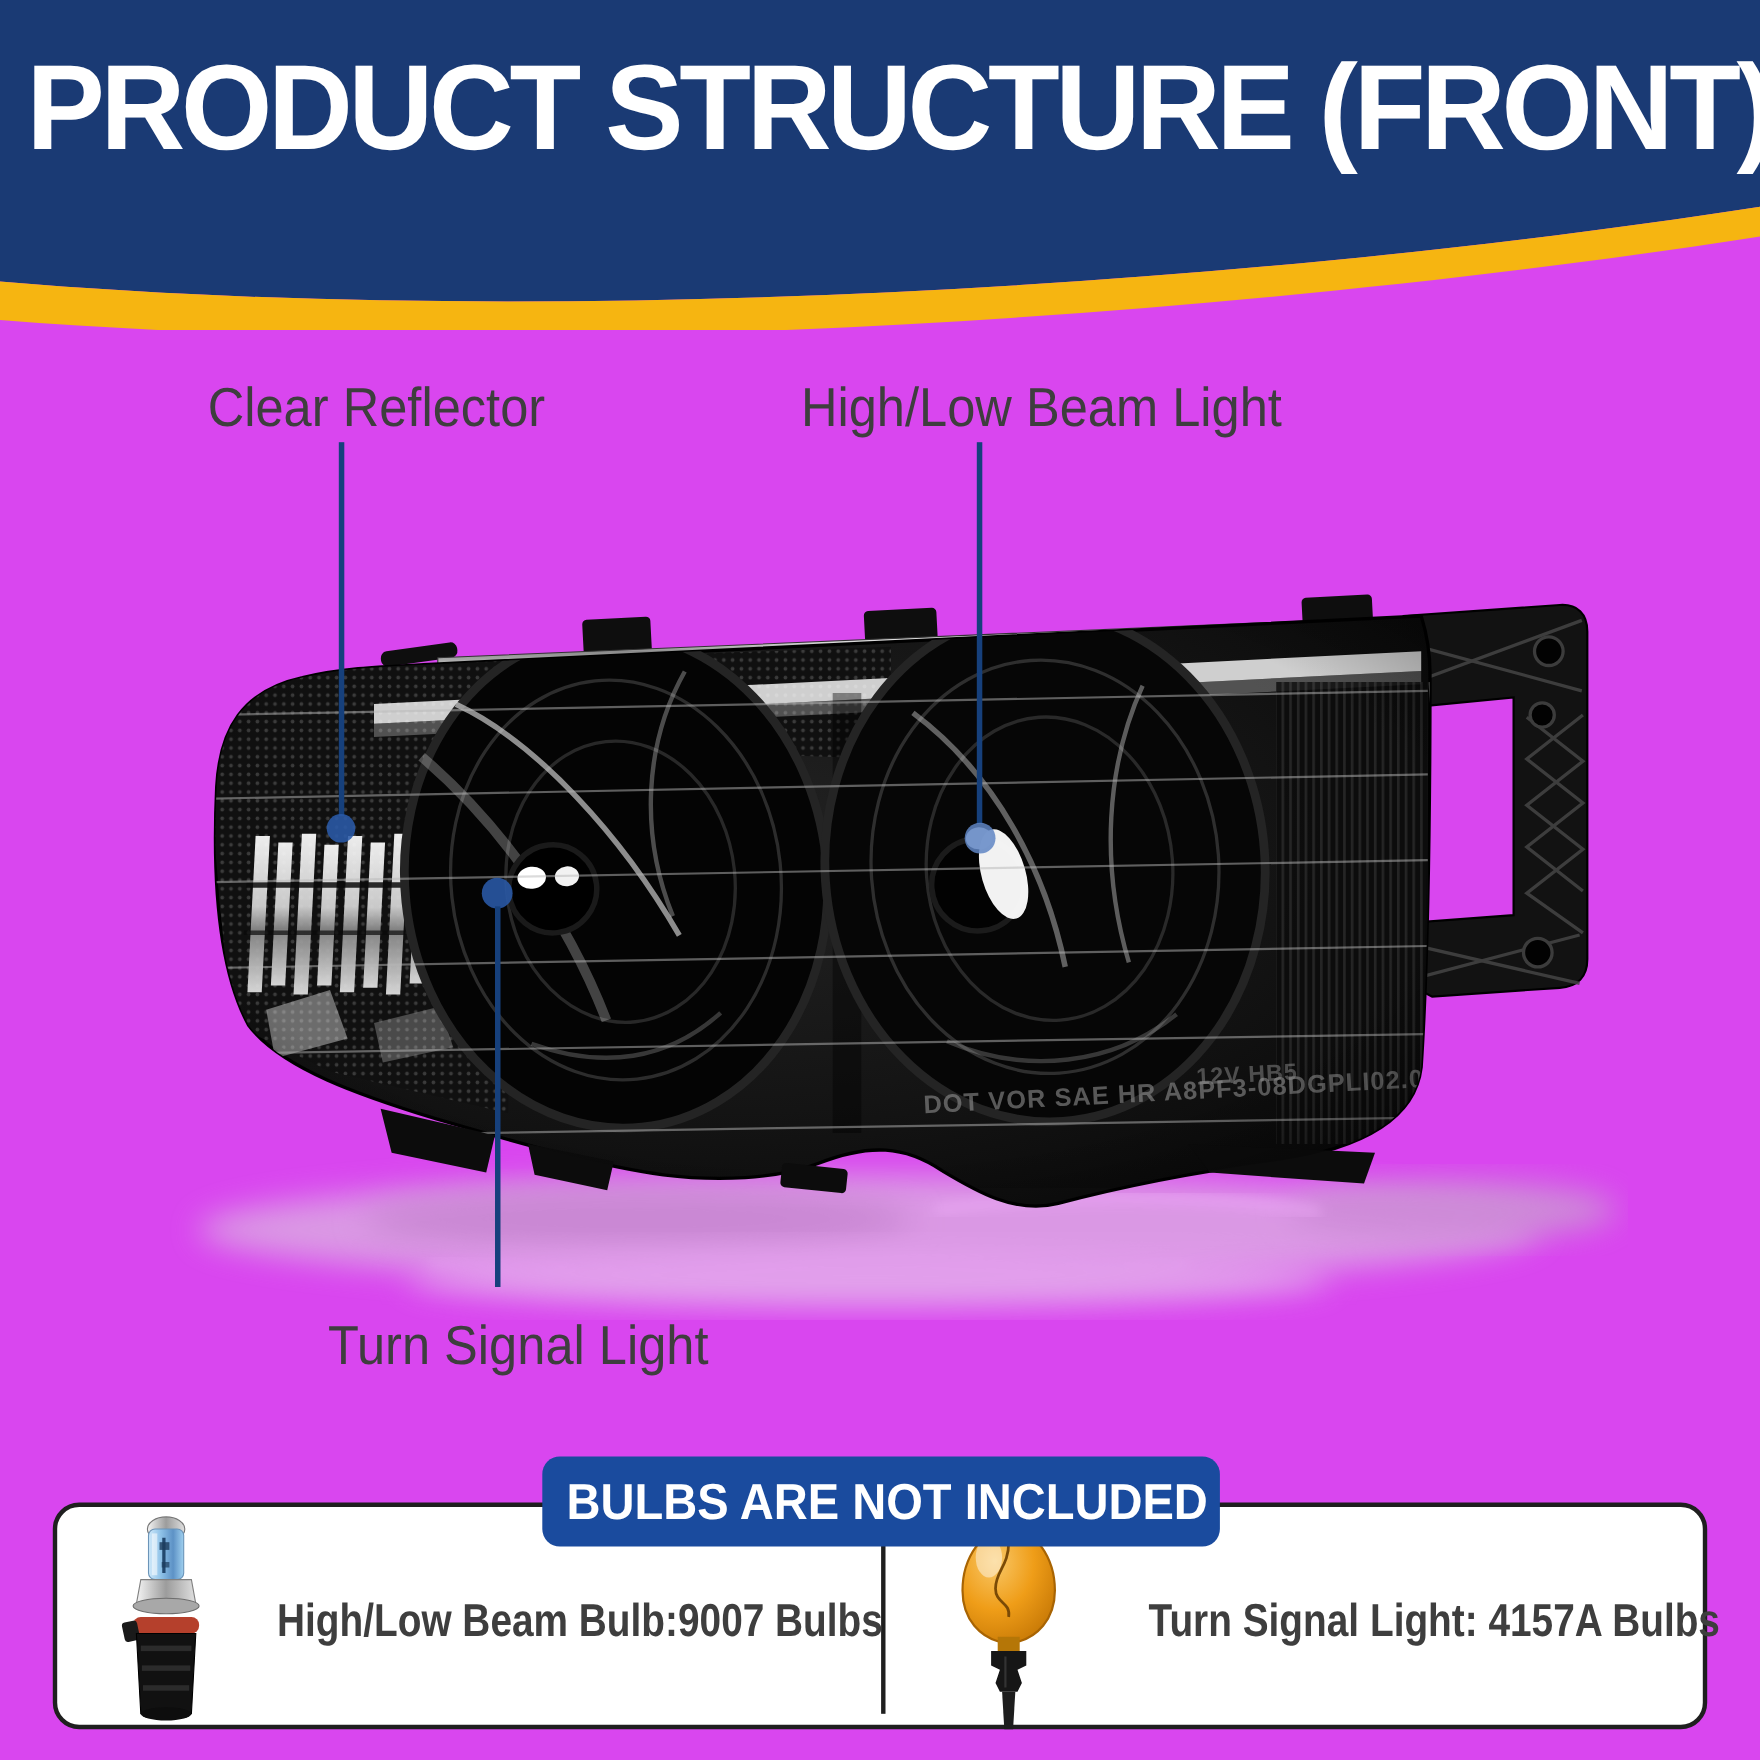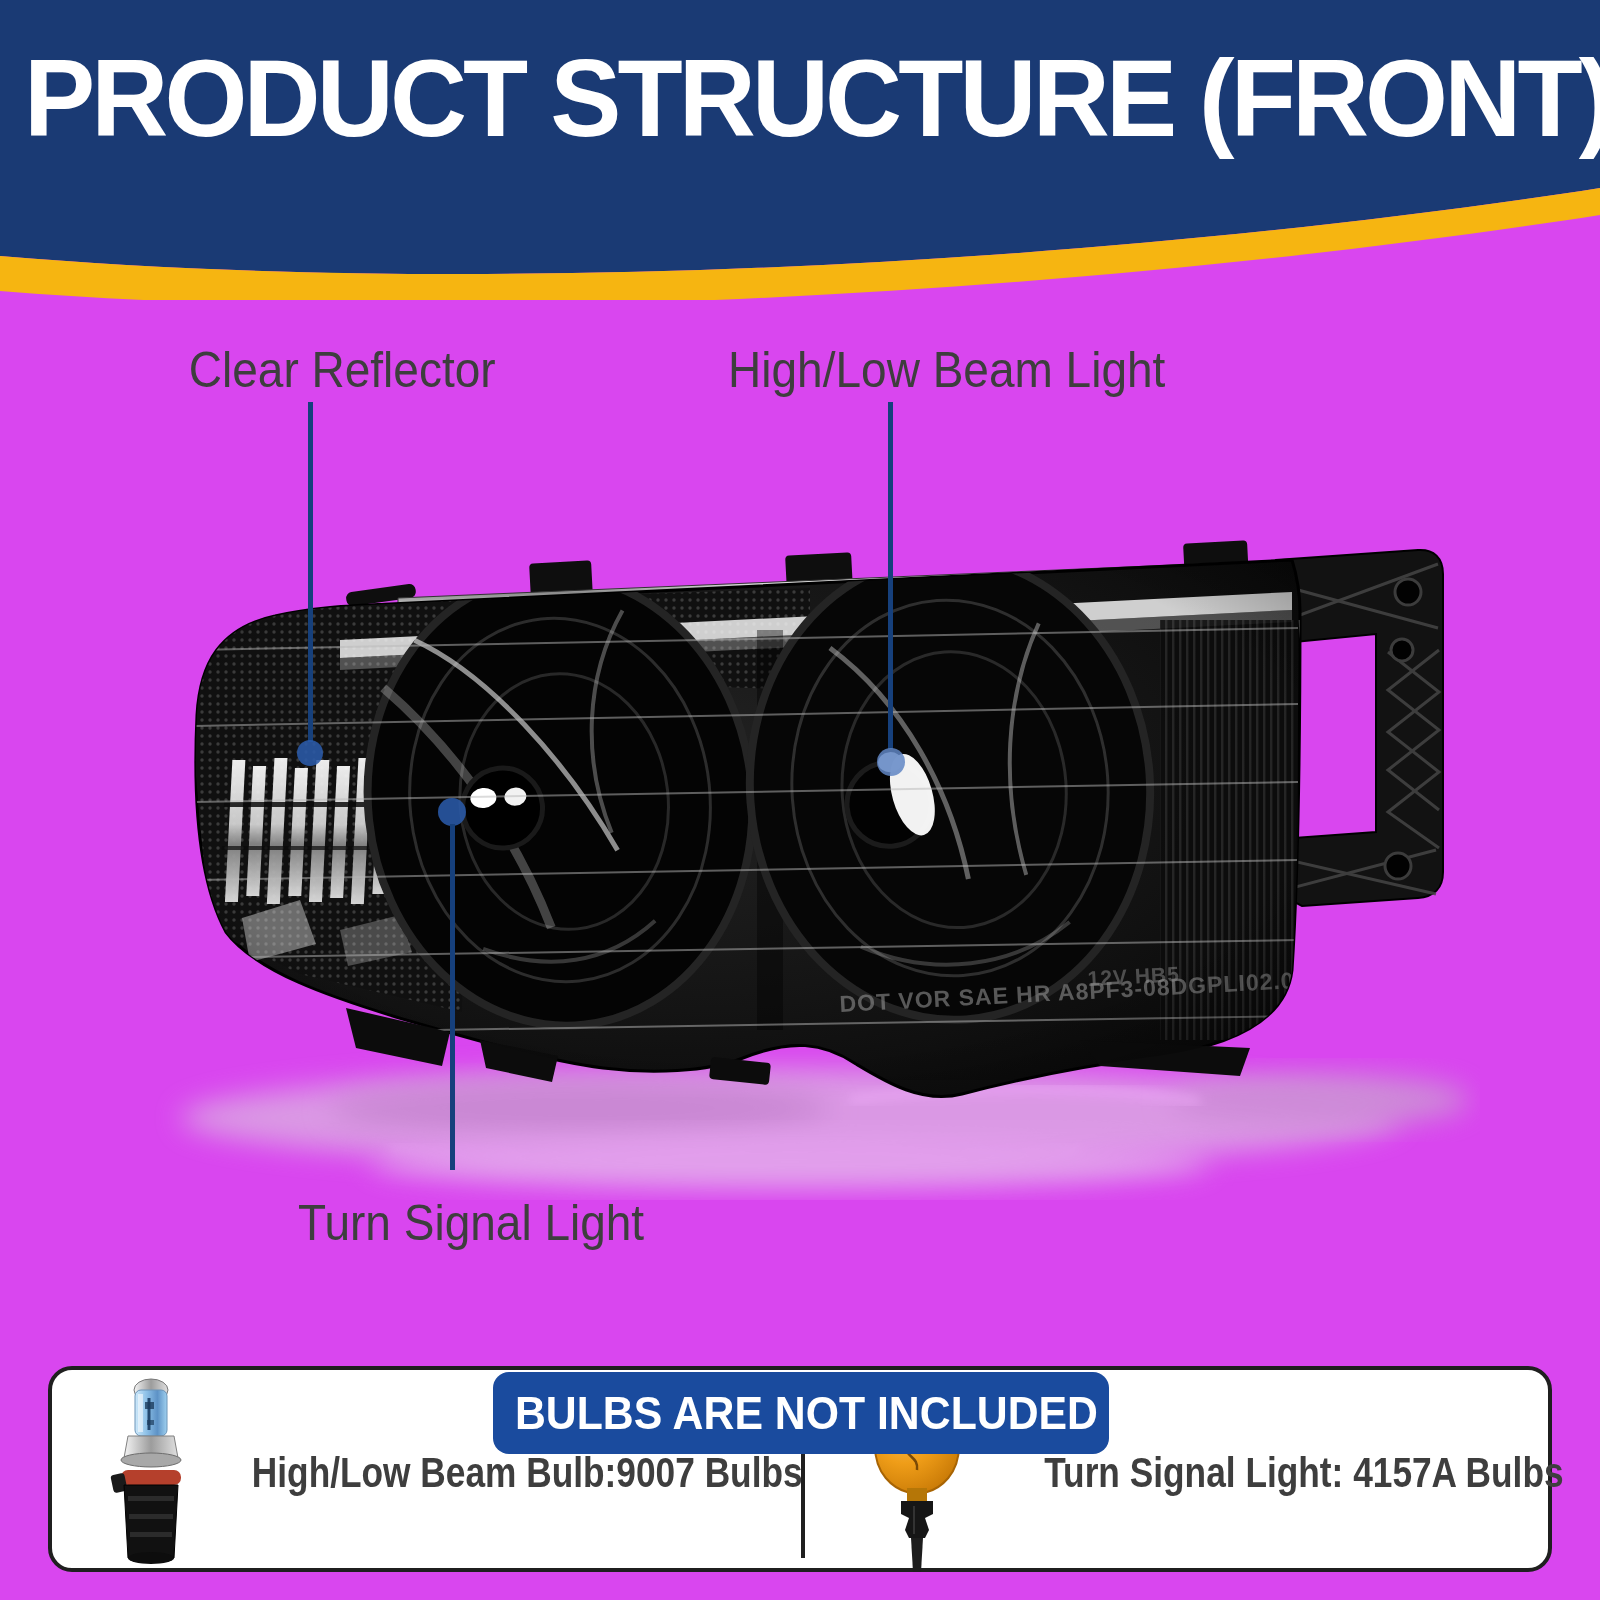--- a/index.html
+++ b/index.html
@@ -14,21 +14,21 @@
   .callout-label{position:absolute;color:#3e3e3e;font-size:50px;line-height:1;white-space:nowrap;
                  text-align:center;transform:scaleX(0.92);transform-origin:center;}
   .callout-line{position:absolute;width:5px;background:#16407c;}
   .callout-dot{position:absolute;border-radius:50%;background:rgba(42,90,168,0.88);}
   .callout-dot.light{background:rgba(96,134,196,0.85);}
   
   .headlight-svg{position:absolute;left:150px;top:500px;width:1330px;height:700px;}
   
   .bulbs-box{position:absolute;left:48px;top:1366px;width:1496px;height:198px;background:#ffffff;
              border:4px solid #1f1f1f;border-radius:24px;z-index:1;}
-  .bulbs-pill{position:absolute;left:493px;top:1372px;width:616px;height:82px;background:#1a4b9e;
+  .bulbs-pill{position:absolute;left:493px;top:1324px;width:616px;height:82px;background:#1a4b9e;
               border-radius:16px;z-index:3;color:#ffffff;font-size:46px;font-weight:bold;
               text-align:center;line-height:82px;}
   .bulbs-pill .inner{display:inline-block;transform:scaleX(0.93);transform-origin:center;white-space:nowrap;}
   .bulbs-divider{position:absolute;left:801px;top:1395px;width:4px;height:163px;background:#1f1f1f;z-index:2;}
   .bulb-icon{position:absolute;z-index:2;}
   .bulb-label{position:absolute;z-index:2;color:#3e3e3e;font-size:42px;font-weight:bold;line-height:1;
               text-align:center;white-space:nowrap;transform:scaleX(0.84);transform-origin:center;}
 </style>
 </head>
 <body>

